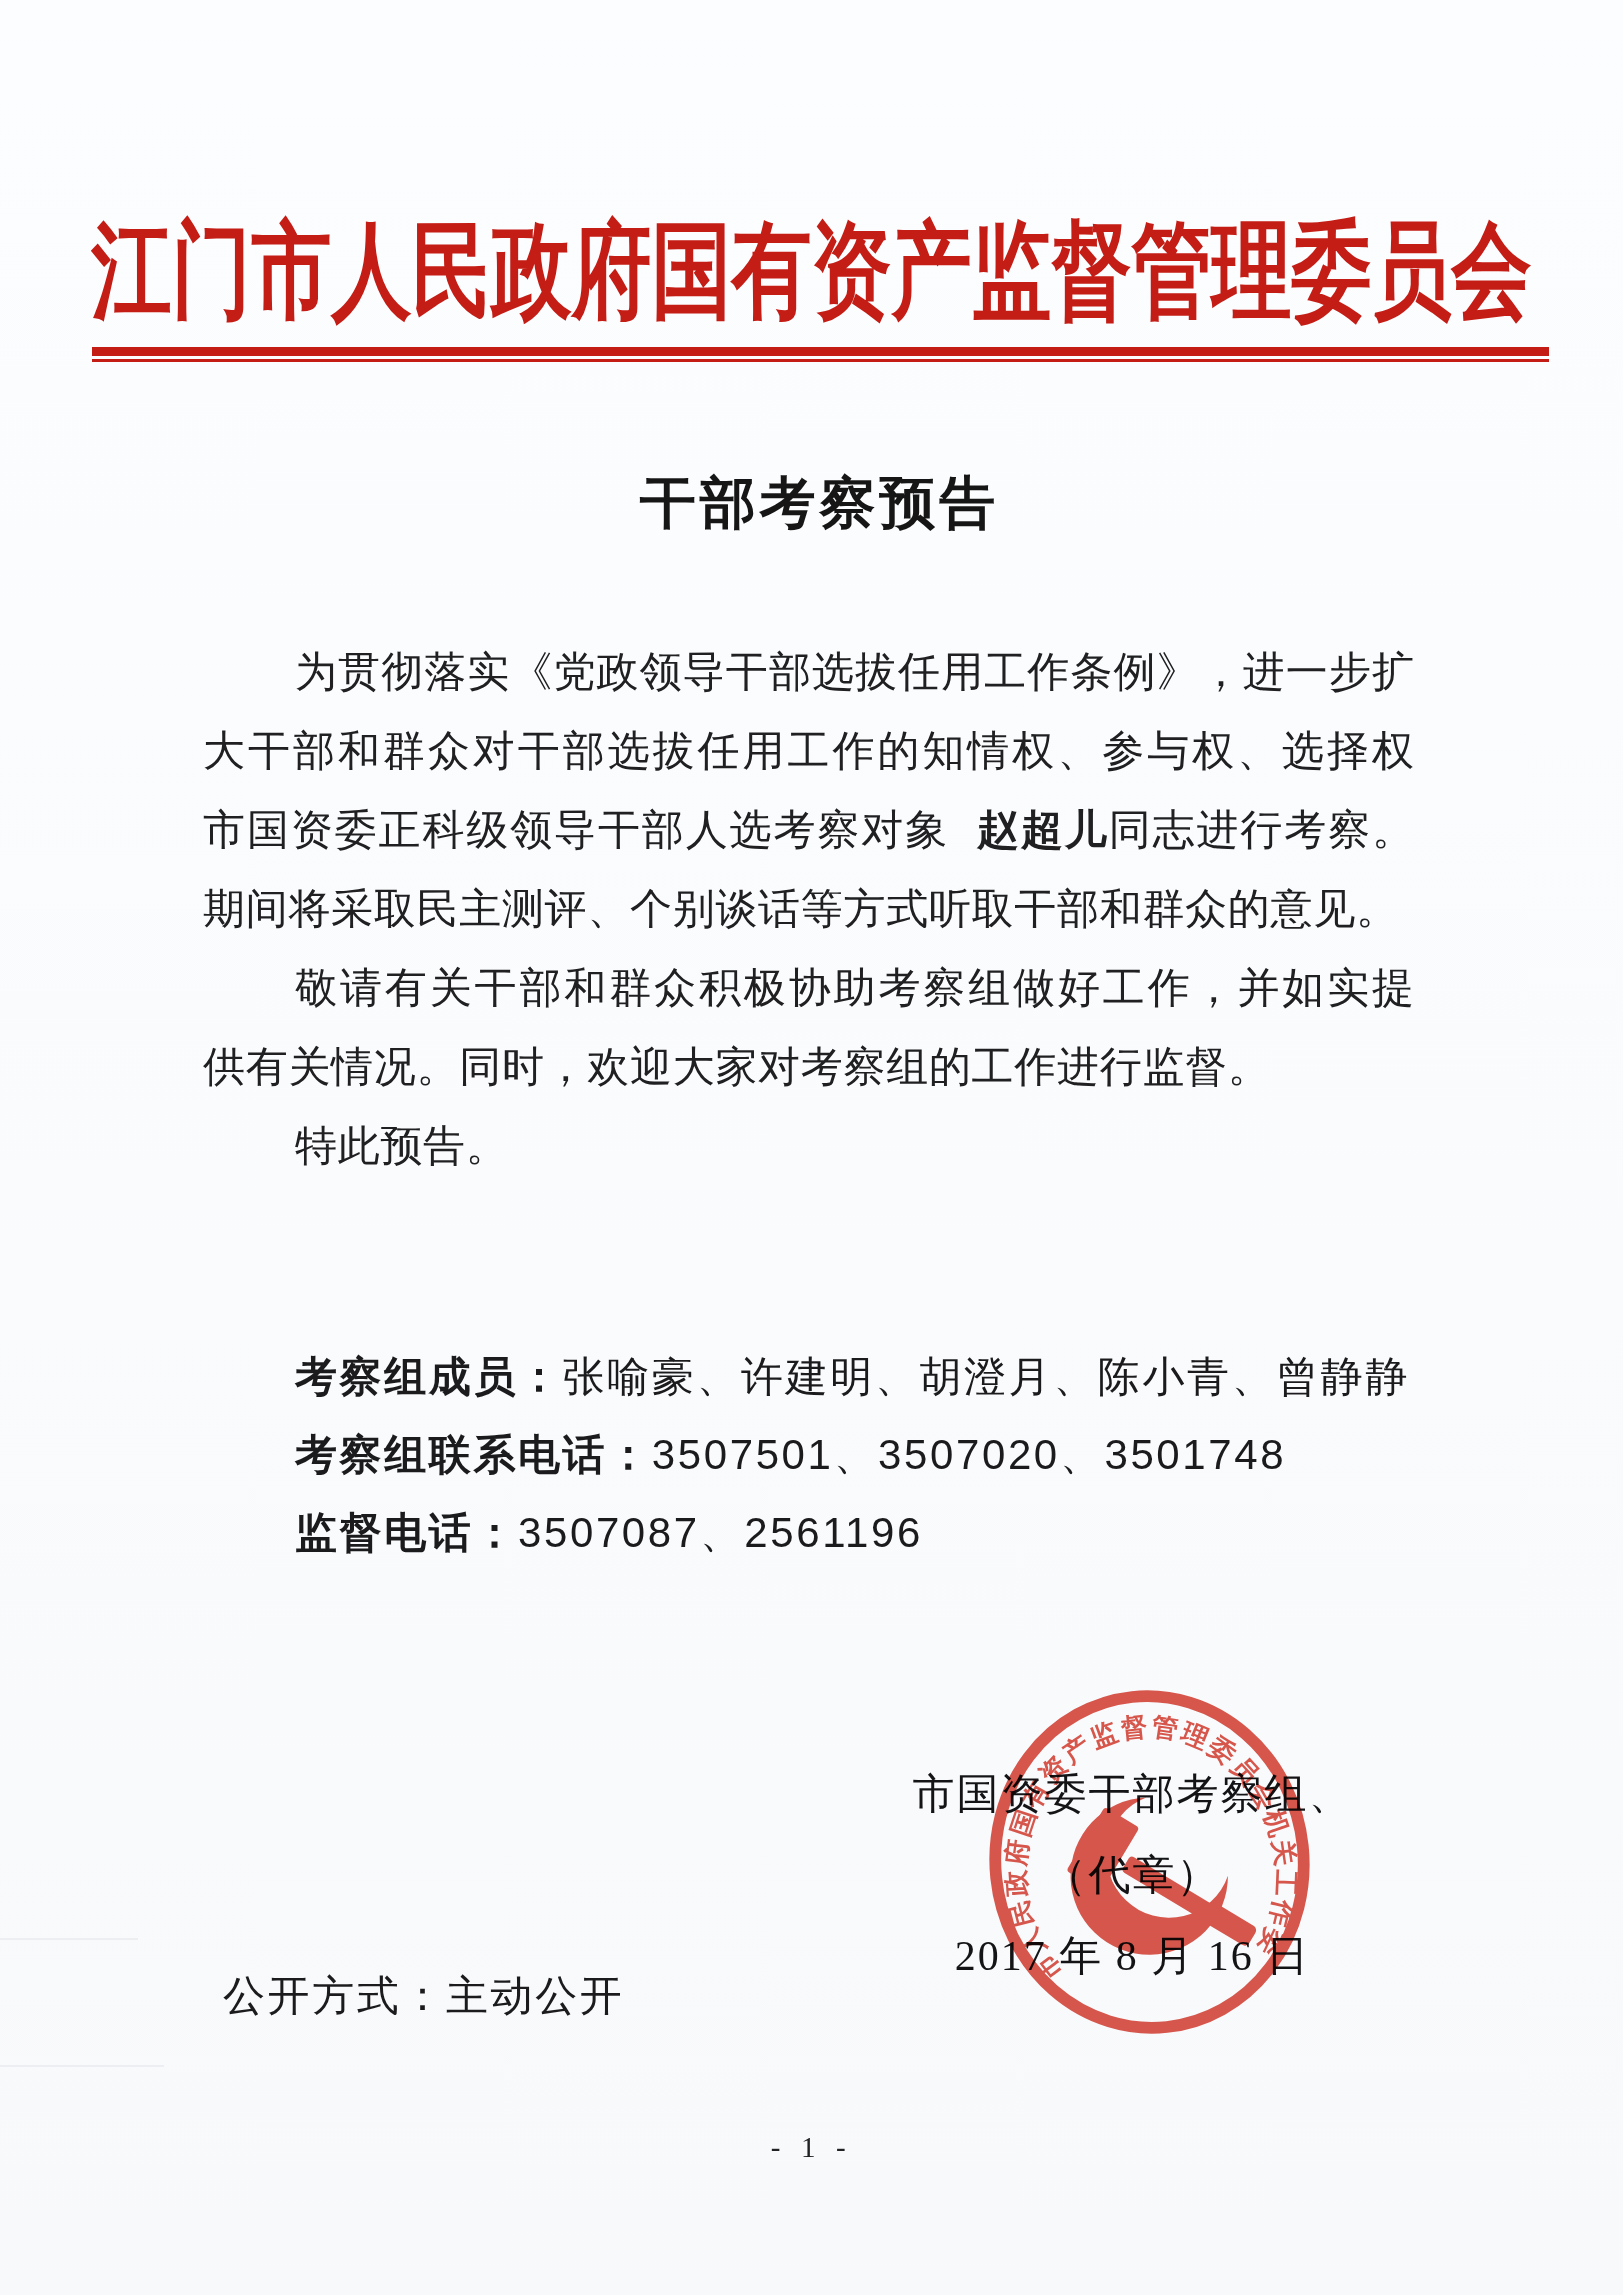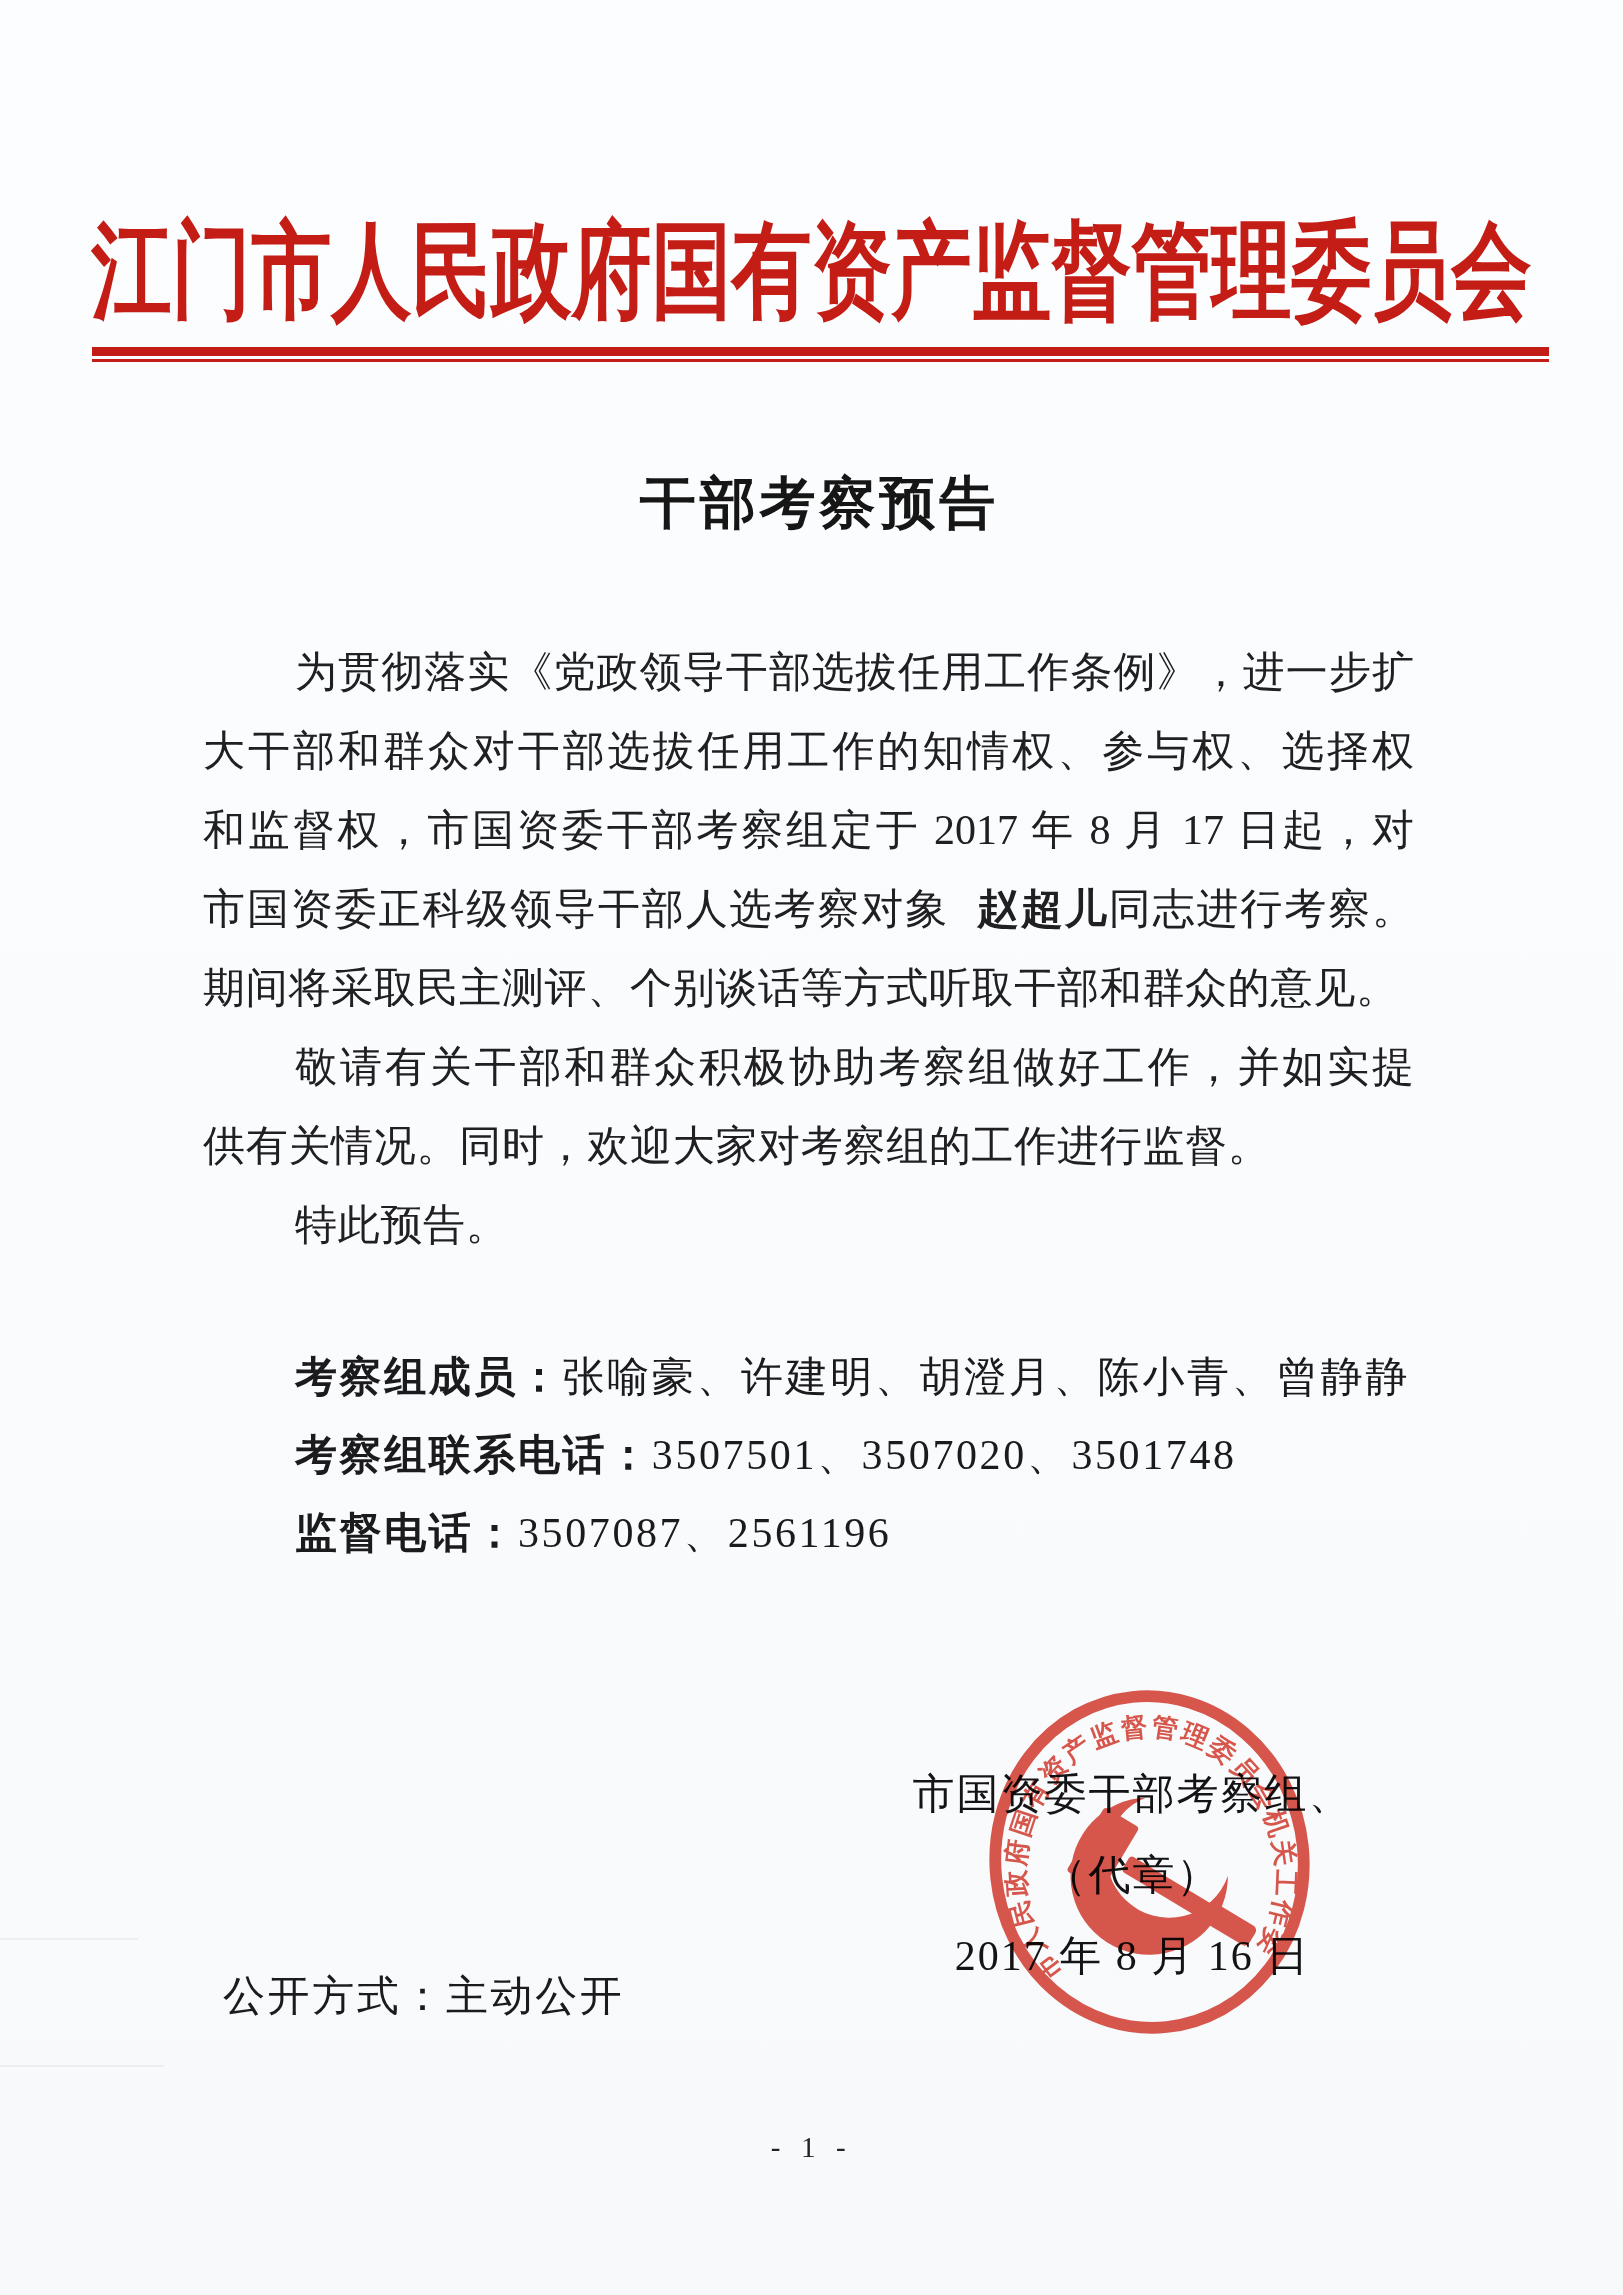--- a/index.html
+++ b/index.html
@@ -34,21 +34,21 @@
   .fill{text-align:justify;text-align-last:justify;}
   .loose{letter-spacing:0.7px;white-space:nowrap;}
   .indent{text-indent:92px;}
   .bold-name{font-weight:bold;margin-left:28px;}
   .info-block{
     position:absolute;left:203px;top:1338px;width:1247px;
     font-size:42px;line-height:77px;color:#1b1b1d;
   }
   .info-line{text-indent:92px;white-space:nowrap;letter-spacing:2.6px;}
   .info-label{font-weight:bold;font-family:"Liberation Sans",sans-serif;letter-spacing:2.6px;text-align:right;}
-  .info-value{font-family:Liberation Serif, serif;letter-spacing:2.6px;}
+  .info-value{font-family:Liberation Sans, sans-serif;letter-spacing:2.6px;}
   .signature{
     position:absolute;left:906px;top:1754px;width:453px;
     text-align:center;font-size:42px;line-height:81px;
     letter-spacing:2px;color:#141416;
   }
   .stamp{
     position:absolute;left:979px;top:1676px;width:341px;height:372px;
     transform:rotate(-6deg);
     mix-blend-mode:multiply;opacity:.92;
   }
@@ -70,21 +70,20 @@
   <div class="header-title">江门市人民政府国有资产监督管理委员会</div>
 
   <div class="rule-thick"></div>
   <div class="rule-thin"></div>
 
   <div class="doc-title">干部考察预告</div>
 
   <div class="body-text">
     <div class="line fill indent">为贯彻落实《党政领导干部选拔任用工作条例》，进一步扩</div>
     <div class="line fill">大干部和群众对干部选拔任用工作的知情权、参与权、选择权</div>
-    <div class="line fill">和监督权，市国资委干部考察组定于 2017 年 8 月 17 日起，对</div>
     <div class="line fill"><span>市国资委正科级领导干部人选考察对象</span><span class="bold-name">赵超儿</span><span>同志进行考察。</span></div>
     <div class="line loose">期间将采取民主测评、个别谈话等方式听取干部和群众的意见。</div>
     <div class="line fill indent">敬请有关干部和群众积极协助考察组做好工作，并如实提</div>
     <div class="line loose">供有关情况。同时，欢迎大家对考察组的工作进行监督。</div>
     <div class="line loose indent">特此预告。</div>
   </div>
 
   <div class="info-block">
     <div class="info-line"><span class="info-label">考察组成员：</span><span class="info-value">张喻豪、许建明、胡澄月、陈小青、曾静静</span></div>
     <div class="info-line"><span class="info-label">考察组联系电话：</span><span class="info-value">3507501、3507020、3501748</span></div>

